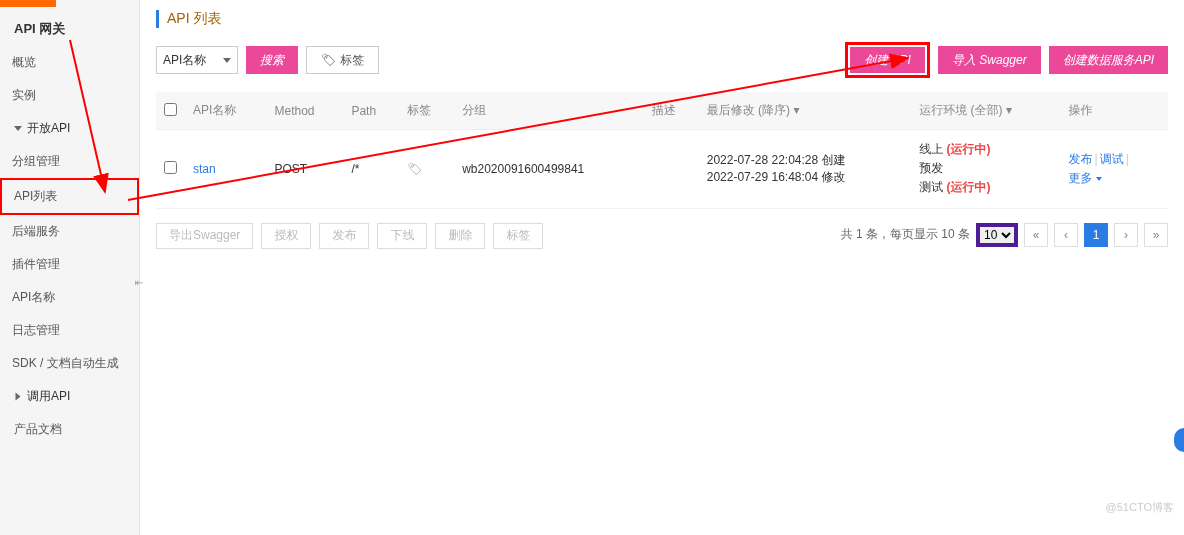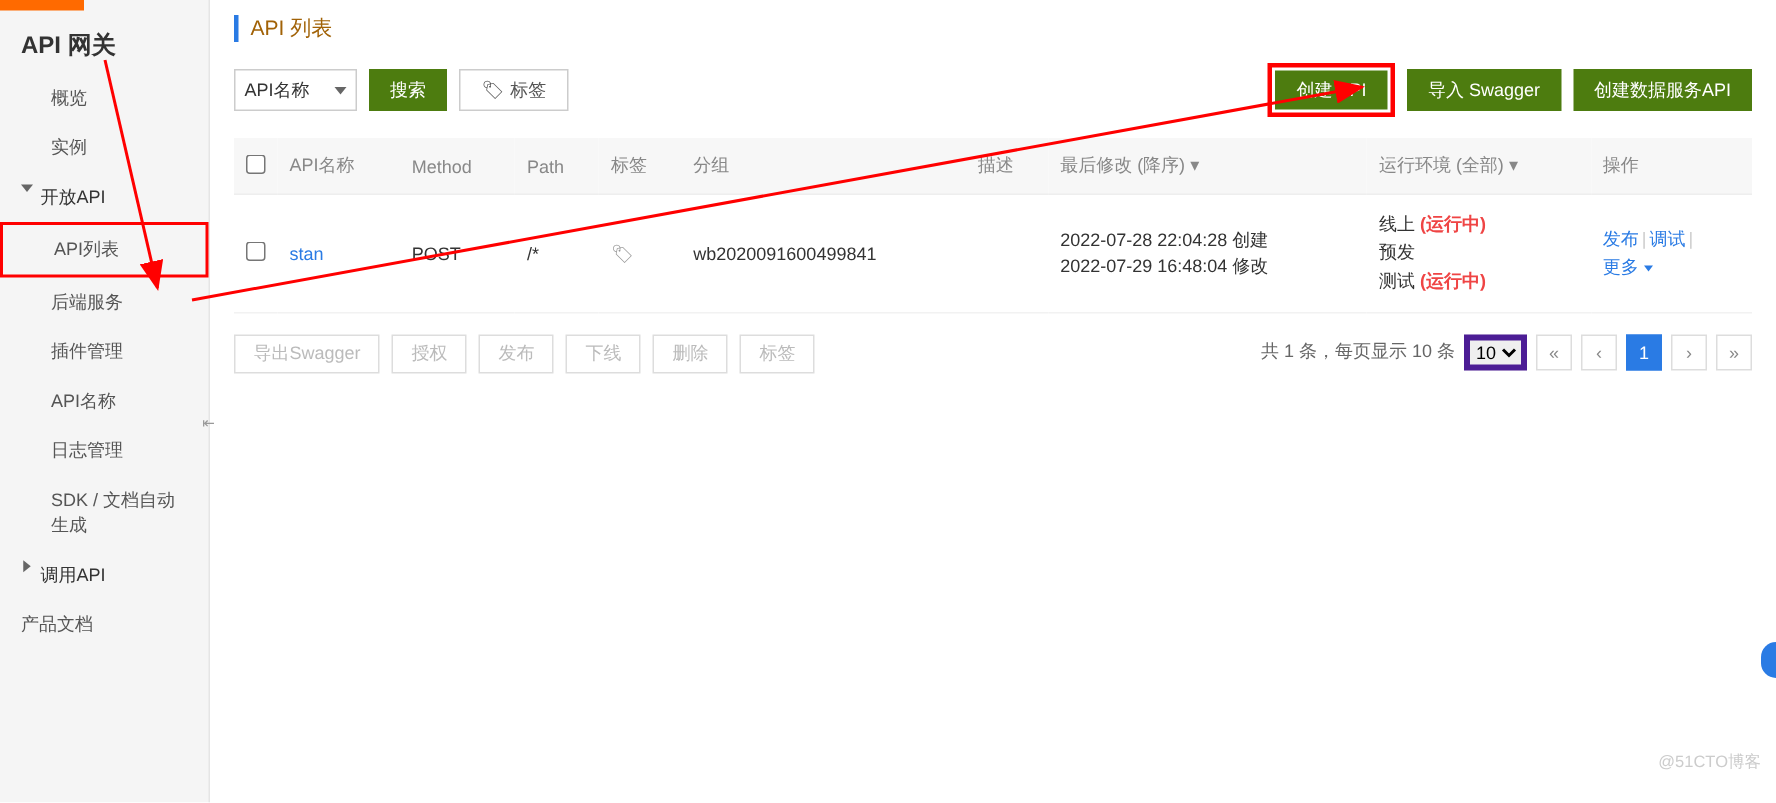--- a/index.html
+++ b/index.html
@@ -4,39 +4,39 @@
 <style>
 * { margin: 0; padding: 0; box-sizing: border-box; }
 body { font-family: "Microsoft YaHei", Arial, sans-serif; font-size: 12px; color: #333; background: #fff; }
 .container { display: flex; width: 1184px; height: 535px; position: relative; }
 
 
 .top-bar { position: absolute; top: 0; left: 0; width: 56px; height: 7px; background: #ff6a00; z-index: 10; }
 
 
 .sidebar { width: 140px; background: #f5f5f5; border-right: 1px solid #e5e5e5; padding-top: 8px; position: relative; }
-.sidebar-title { font-weight: bold; padding: 12px 14px 8px 14px; font-size: 16px; }
-.sidebar-item { padding: 8px 14px 8px 34px; cursor: pointer; font-size: 12px; color: #555; }
-.sidebar-group { padding: 8px 14px 8px 14px; cursor: pointer; font-size: 12px; display: flex; gap: 5px; }
+.sidebar-title { font-weight: bold; padding: 12px 14px 8px 14px; font-size: 13px; }
+.sidebar-item { padding: 8px 14px 8px 12px; cursor: pointer; font-size: 12px; color: #555; }
+.sidebar-group { padding: 8px 14px 8px 14px; cursor: pointer; font-size: 12px; display: flex; align-items: center; gap: 5px; }
 .caret { width: 0; height: 0; border-left: 4px solid transparent; border-right: 4px solid transparent; border-top: 5px solid #666; display: inline-block; }
 .caret.collapsed { transform: rotate(-90deg); }
 .sidebar-item.active { border: 2px solid red; }
 .sidebar-handle { position: absolute; right: -6px; top: 272px; width: 12px; height: 20px; display: flex; align-items: center; justify-content: center; font-size: 10px; color: #999; cursor: pointer; }
 
 
 .main { flex: 1; padding: 10px 16px; position: relative; }
 .page-heading { border-left: 3px solid #2a7be4; padding-left: 8px; font-size: 14px; font-weight: 500; margin-bottom: 14px; color: #a16207; }
 
 
 .filter-bar { display: flex; align-items: center; gap: 8px; margin-bottom: 14px; }
 .select-box { border: 1px solid #ccc; height: 28px; min-width: 82px; display: flex; align-items: center; justify-content: space-between; padding: 0 6px; font-size: 12px; cursor: pointer; background: #fff; }
 .select-caret { width: 0; height: 0; border-left: 4px solid transparent; border-right: 4px solid transparent; border-top: 5px solid #666; }
 .text-input { border: 1px solid #ccc; height: 28px; width: 256px; padding: 0 8px; font-size: 12px; }
 .btn { height: 28px; padding: 0 14px; border: none; cursor: pointer; font-size: 12px; display: inline-flex; align-items: center; justify-content: center; }
-.btn-primary { background: #4d7c0f; color: #fff; }
+.btn-primary { background: #ec4899; color: #fff; font-style: italic; }
 .btn-plain { background: #fff; border: 1px solid #ccc; color: #555; }
 .btn-plain .tag-icon { margin-right: 4px; }
 .filter-spacer { flex: 1; }
 .btn-create { border: 3px solid red; padding: 2px; }
 .btn-create .btn { height: 26px; }
 
 
 .table { width: 100%; border-collapse: collapse; }
 .table th { background: #f7f7f7; text-align: left; font-weight: normal; color: #888; padding: 10px 8px; border-bottom: 1px solid #eee; font-size: 12px; }
 .table td { padding: 10px 8px; border-bottom: 1px solid #f2f2f2; font-size: 12px; vertical-align: middle; }
@@ -76,20 +76,21 @@
   <div class="top-bar"></div>
 
   <div class="sidebar">
     <div class="sidebar-title">API 网关</div>
     <div class="sidebar-item">概览</div>
     <div class="sidebar-item">实例</div>
     <div class="sidebar-group">
       <span class="caret"></span>
       <span>开放API</span>
     </div>
+    <div class="sidebar-item">分组管理</div>
     <div class="sidebar-item active">API列表</div>
     <div class="sidebar-item">后端服务</div>
     <div class="sidebar-item">插件管理</div>
     <div class="sidebar-item">API名称</div>
     <div class="sidebar-item">日志管理</div>
     <div class="sidebar-item">SDK / 文档自动生成</div>
     <div class="sidebar-group">
       <span class="caret collapsed"></span>
       <span>调用API</span>
     </div>

